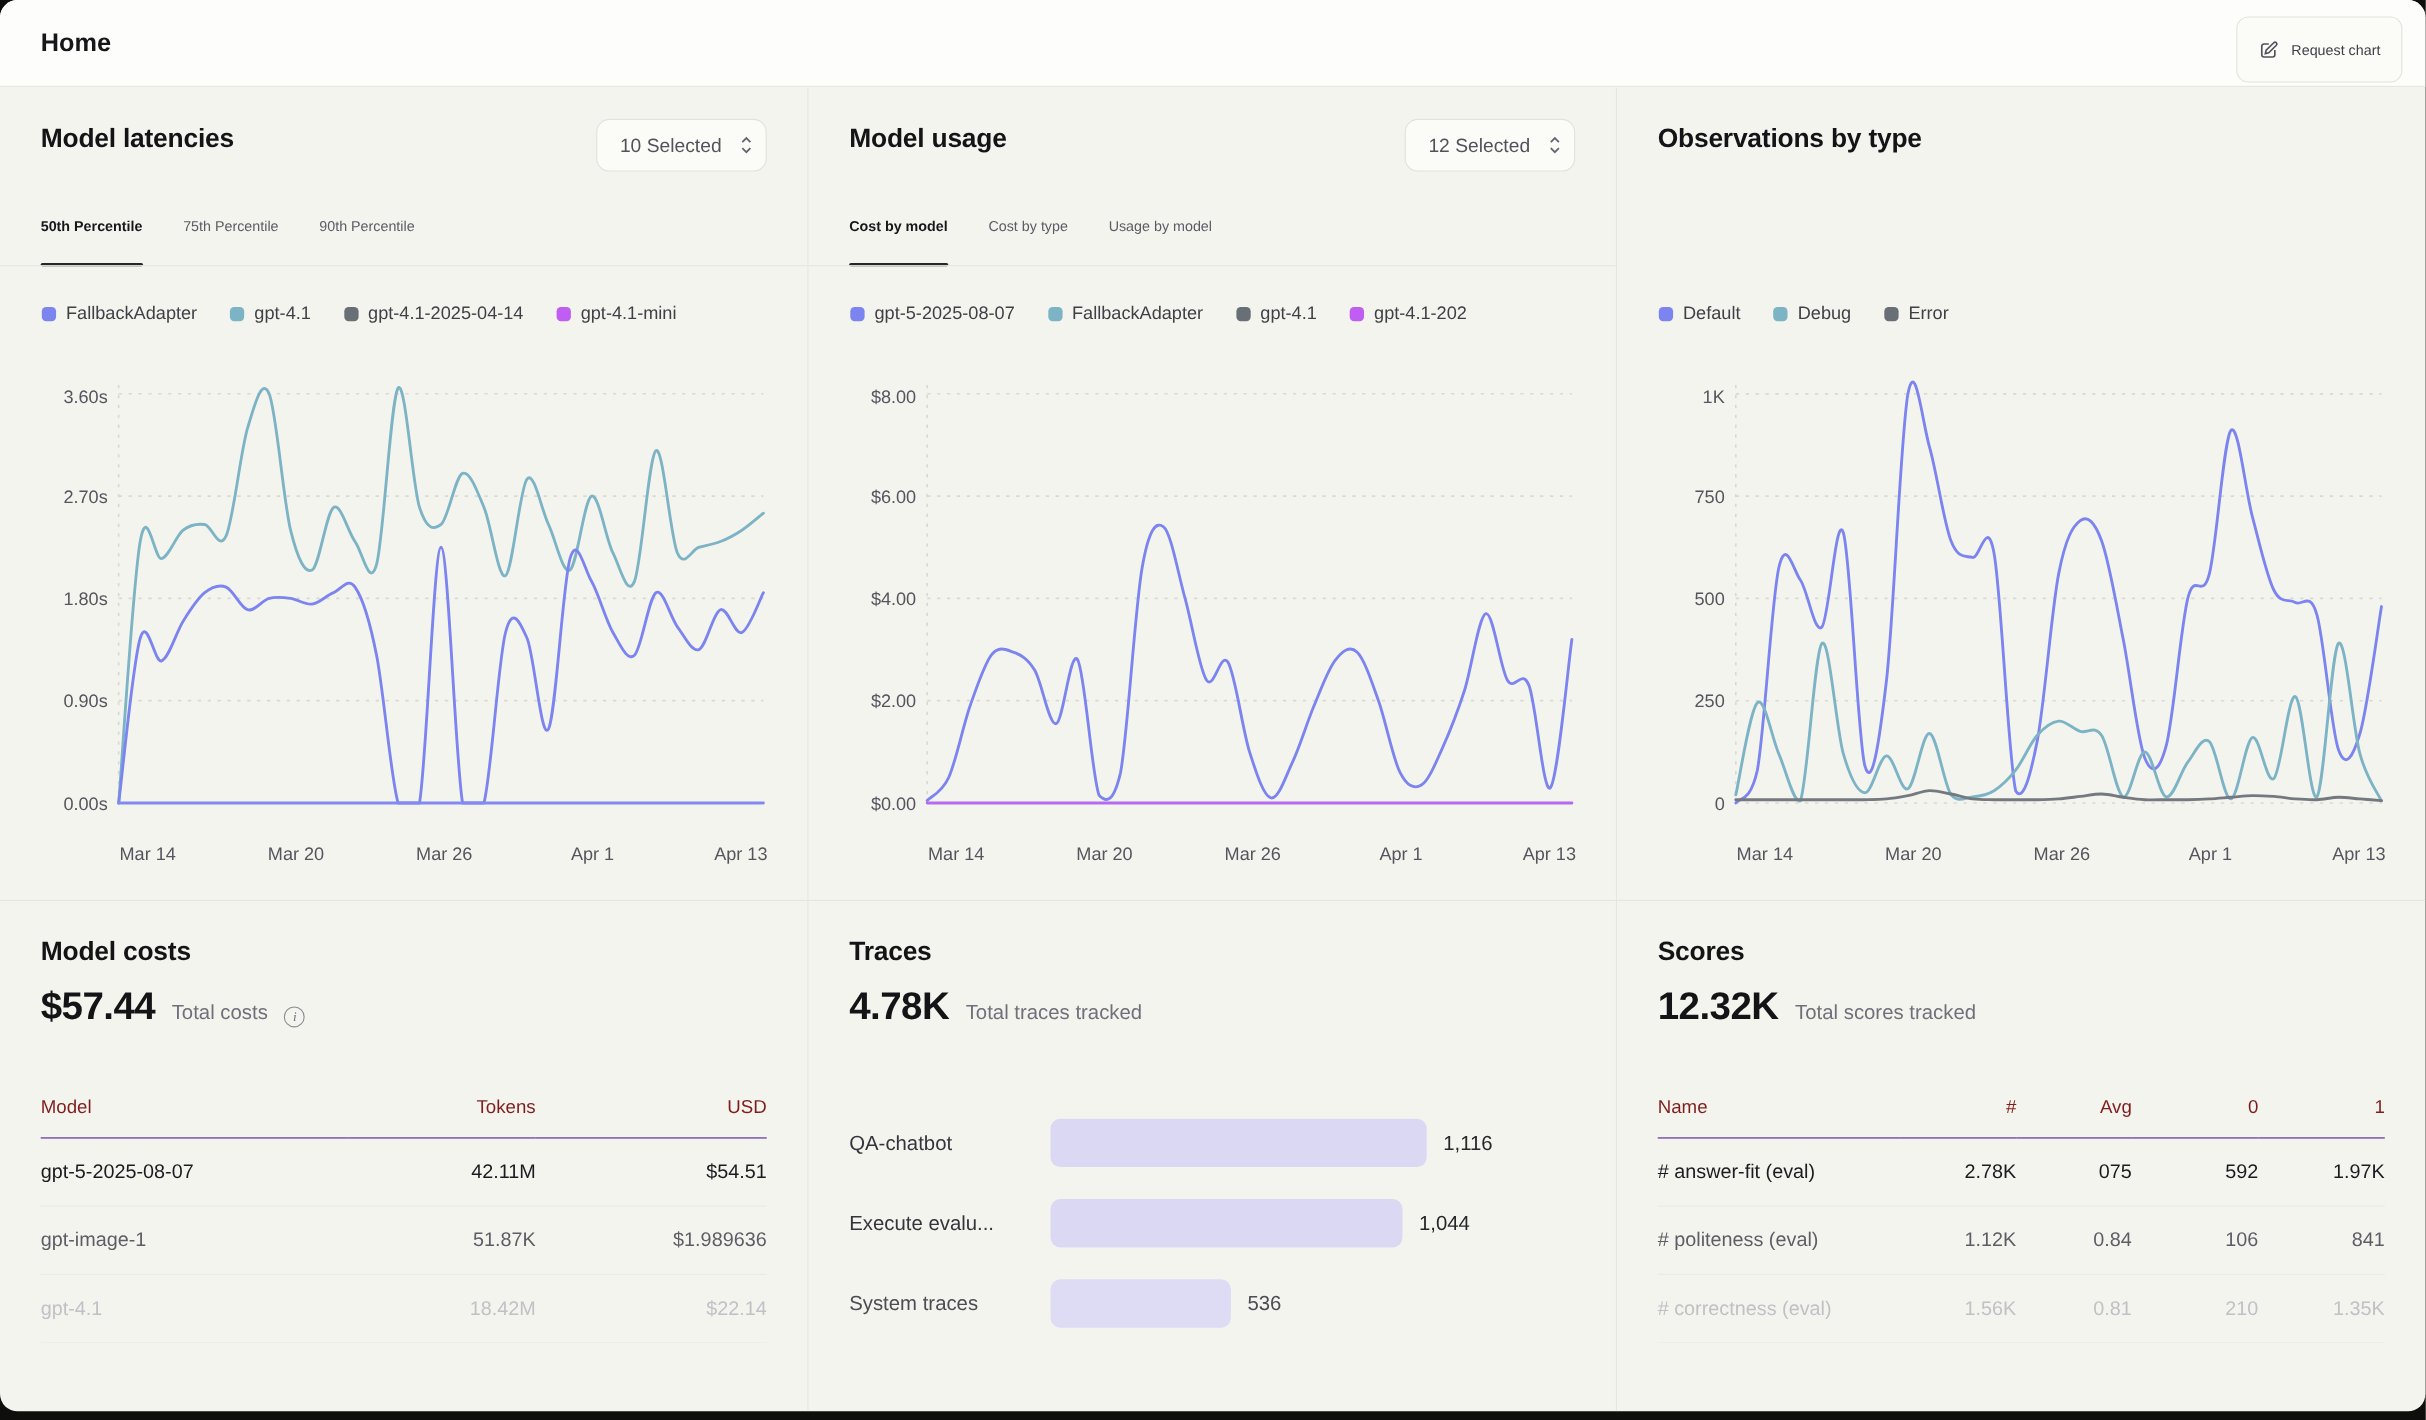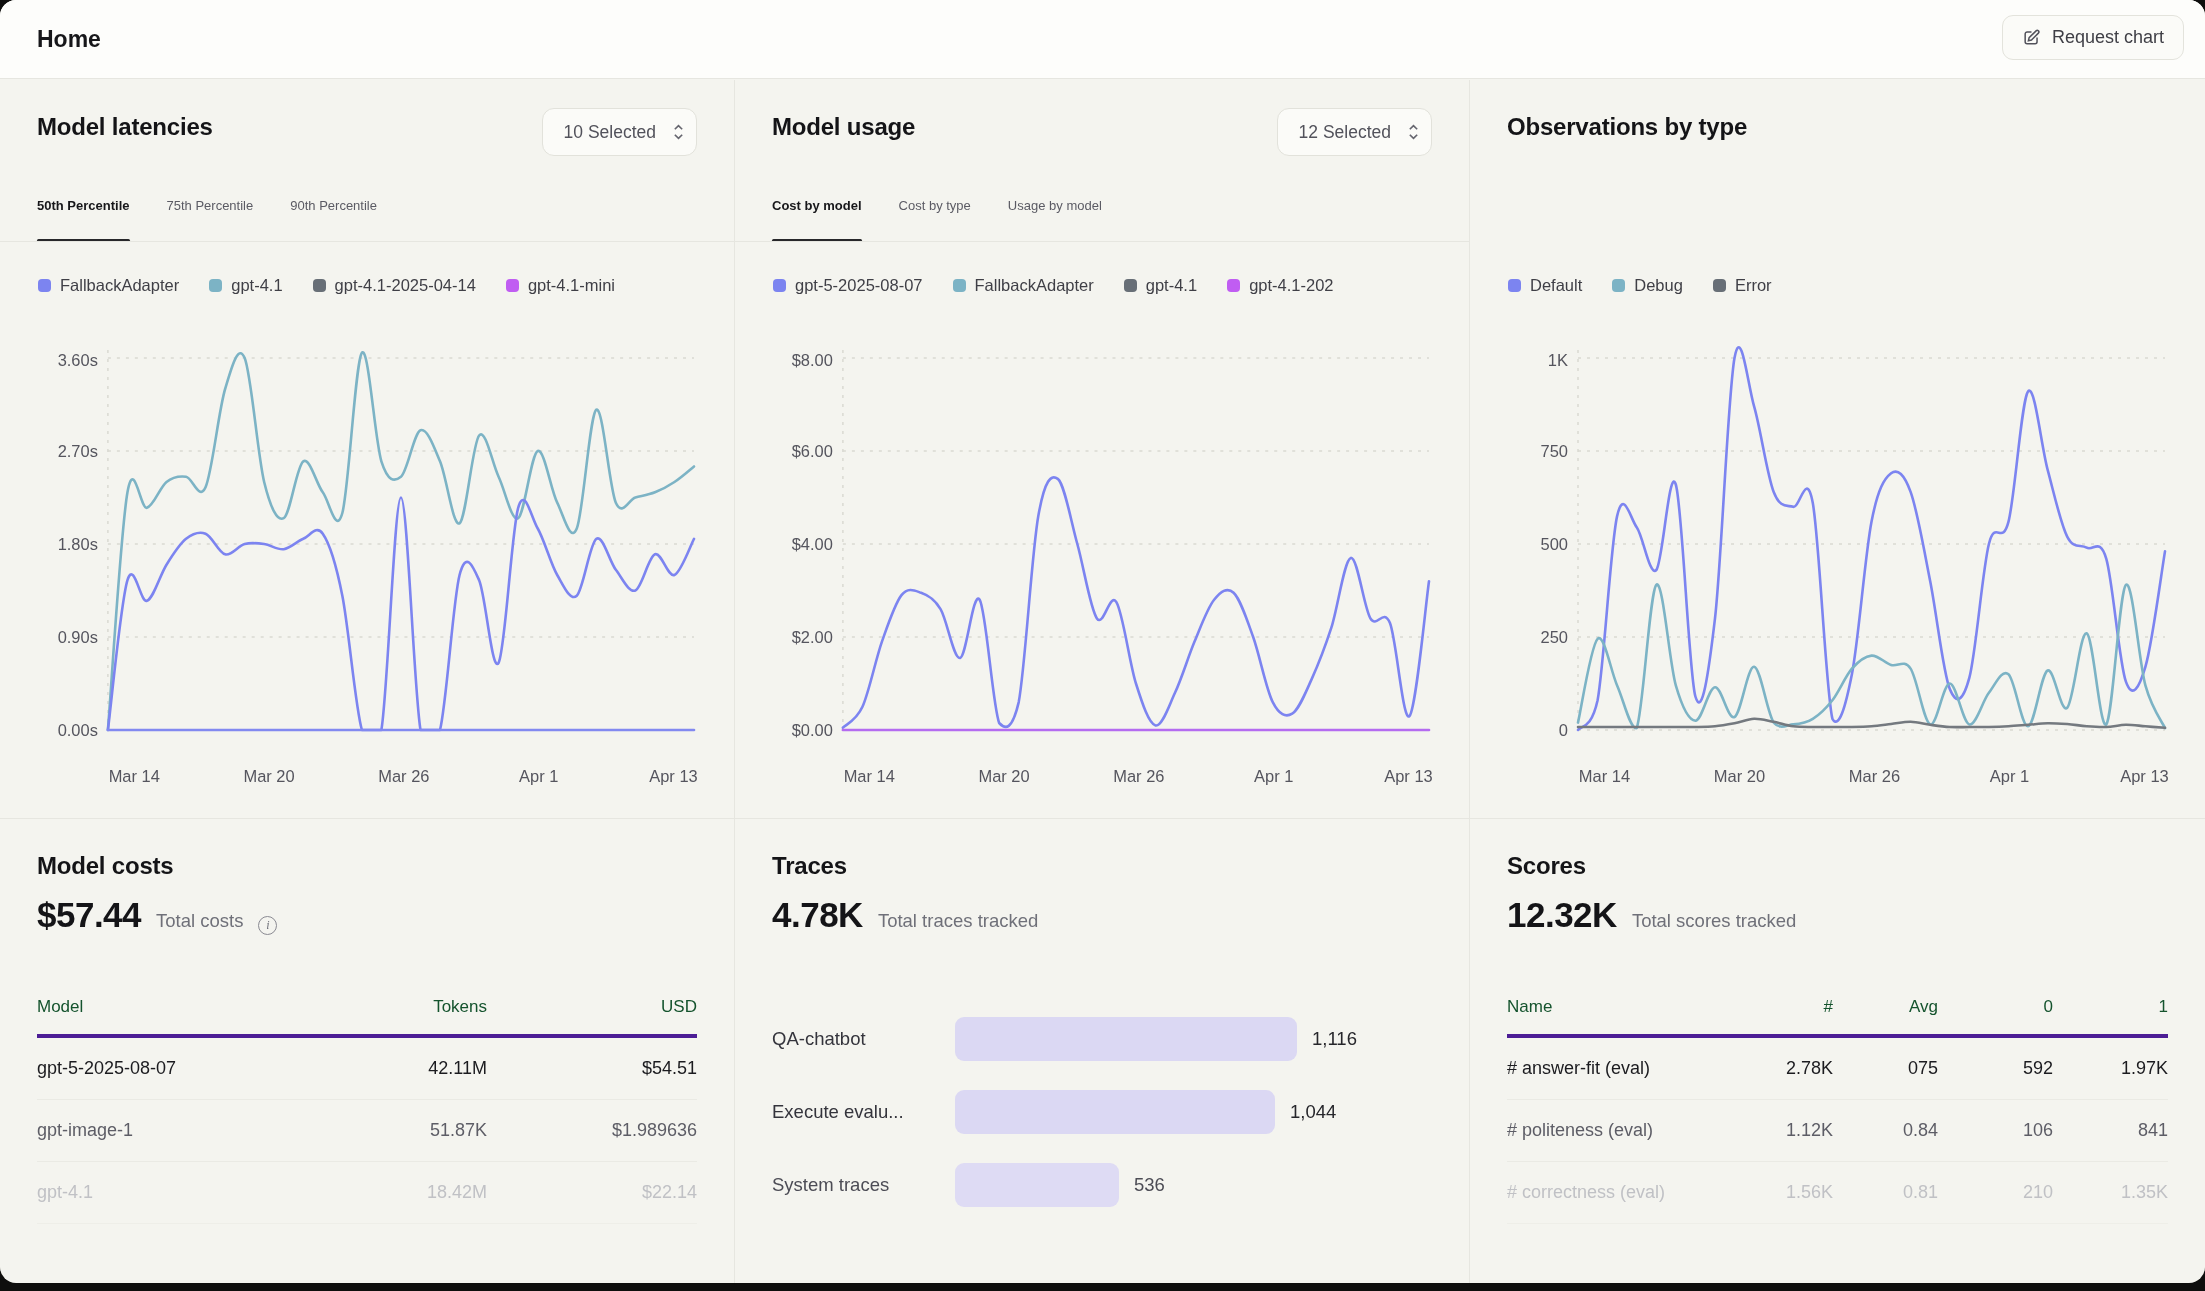--- a/index.html
+++ b/index.html
@@ -2,22 +2,22 @@
 <html><head>
 <meta charset="utf-8">
 <style>
   * { margin:0; padding:0; box-sizing:border-box; }
   html,body { width:2205px; height:1291px; background:#0e0e0d; font-family:"Liberation Sans", sans-serif; }
   .window { position:absolute; top:0; left:0; width:2205px; height:1283px; background:#f4f4ef; border-radius:16px; overflow:hidden; }
 
   
   .header { position:relative; height:79px; background:#fdfdfb; border-bottom:1px solid #e6e6e0; }
   .page-title { position:absolute; left:37px; top:50%; transform:translateY(-50%); font-size:23px; font-weight:700; color:#17171a; }
-  .request-btn { position:absolute; right:21px; top:15px; height:45px; padding:0 19px; display:flex; align-items:center; gap:11px;
-    background:#fbfbf8; border:1px solid #e3e3dc; border-radius:11px; font-size:18px; color:#3f3f46; cursor:pointer; }
+  .request-btn { position:absolute; right:21px; top:15px; height:60px; padding:0 19px; display:flex; align-items:center; gap:11px;
+    background:#fbfbf8; border:1px solid #e3e3dc; border-radius:11px; font-size:13px; color:#3f3f46; cursor:pointer; }
   .request-btn svg { width:19px; height:19px; stroke:#52525b; }
 
   
   .grid { position:absolute; top:80px; left:0; right:0; bottom:0; display:grid; grid-template-columns:1fr 1fr 1fr; grid-template-rows:739px 1fr; }
   .panel { position:relative; border-right:1px solid #e6e6e0; border-bottom:1px solid #e6e6e0; }
   .panel.last-col { border-right:none; }
   .panel.row2 { border-bottom:none; }
 
   .panel-title { position:absolute; top:33px; left:37px; font-size:24px; font-weight:700; color:#141417; letter-spacing:-0.2px; }
 
@@ -39,21 +39,21 @@
   .chart-wrap svg { width:100%; height:470px; display:block; }
 
   
   .metric { position:absolute; top:76px; left:37px; display:flex; align-items:baseline; gap:15px; }
   .metric-value { font-size:35px; font-weight:700; color:#141417; letter-spacing:-0.5px; }
   .metric-label { font-size:18.5px; color:#6f7079; }
   .info-icon { width:19px; height:19px; border:1.5px solid #8a8a92; border-radius:50%; display:inline-flex; align-items:center; justify-content:center;
     font-size:12px; color:#6f7079; font-style:italic; font-family:"Liberation Serif", serif; transform:translateY(2px); }
 
   table.data-table { position:absolute; top:168px; left:37px; right:37px; width:calc(100% - 74px); border-collapse:collapse; }
-  .data-table th { font-size:17px; font-weight:400; color:#14532d; text-align:right; padding:10px 0 17px 0; border-bottom:4px solid #4c1d95; }
+  .data-table th { font-size:17px; font-weight:400; color:#7f1d1d; text-align:right; padding:10px 0 17px 0; border-bottom:1px solid #4c1d95; }
   .data-table th:first-child { text-align:left; }
   .data-table td { font-size:18px; text-align:right; padding:20px 0; border-bottom:1px solid #eaeae4; }
   .data-table td:first-child { text-align:left; }
   tr.em-strong td { color:#1b1b1f; }
   tr.em-mid td { color:#5d5d66; }
   tr.em-faint td { color:#c0c1c5; }
   tr.em-faint td { border-bottom-color:#eeeee8; }
 
   .bars { position:absolute; top:194px; left:37px; right:37px; }
   .bar-row { display:flex; align-items:center; height:52px; margin-bottom:21px; }

